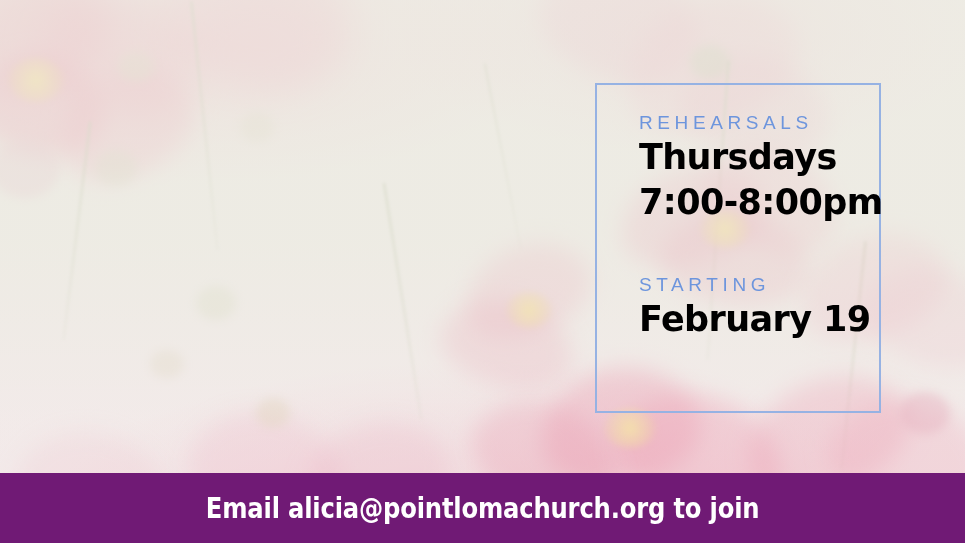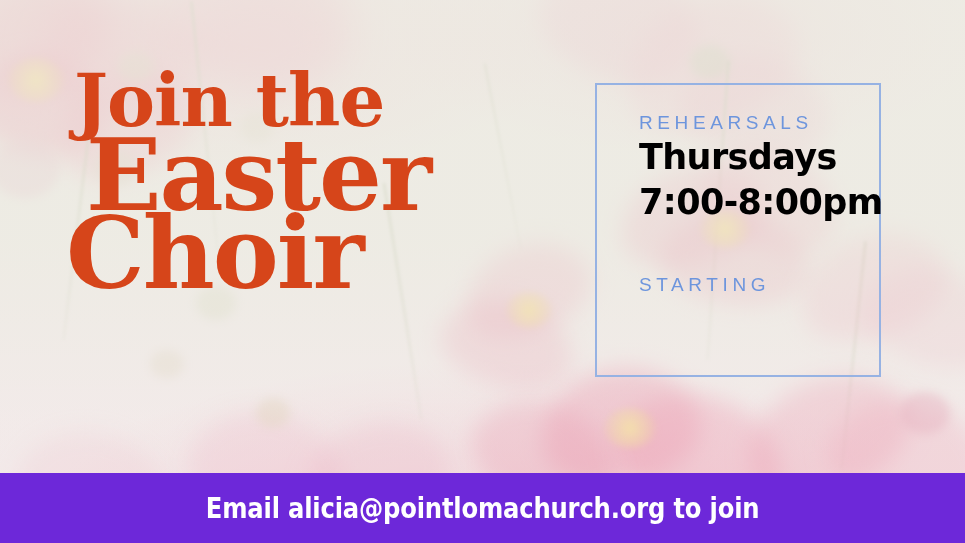--- a/index.html
+++ b/index.html
@@ -102,21 +102,21 @@
     margin-top: -14px;
     margin-left: 0px;
   }
 
   
   .info-box {
     position: absolute;
     left: 595px;
     top: 83px;
     width: 286px;
-    height: 294px;
+    height: 330px;
     border: 2px solid #96b2e3;
     box-sizing: border-box;
   }
   .info-inner {
     position: absolute;
     left: 42px;
     top: 27px;
     width: 240px;
   }
   .eyebrow {
@@ -139,21 +139,21 @@
   }
   .group-2 { margin-top: 52px; }
 
   
   .banner {
     position: absolute;
     left: 0;
     right: 0;
     top: 473px;
     height: 70px;
-    background: #6d28d9;
+    background: #701a75;
     display: flex;
     align-items: center;
     justify-content: center;
   }
   .banner-text {
     color: #ffffff;
     font-family: "DejaVu Sans Condensed", "Liberation Sans Narrow", "Liberation Sans", sans-serif;
     font-size: 29px;
     font-weight: bold;
     letter-spacing: -0.2px;
@@ -219,37 +219,33 @@
     <div class="bud" style="left:900px; top:392px; width:50px; height:42px; background:rgba(222,140,164,0.45);"></div>
 
     <div class="petal soft" style="left:188px; top:414px; width:160px; height:110px; background:rgba(234,150,176,0.26); transform:rotate(16deg);"></div>
     <div class="petal soft" style="left:300px; top:424px; width:150px; height:100px; background:rgba(232,140,168,0.24); transform:rotate(-18deg);"></div>
     <div class="petal soft" style="left:16px; top:432px; width:150px; height:100px; background:rgba(236,160,182,0.20); transform:rotate(8deg);"></div>
     <div class="bud" style="left:256px; top:398px; width:34px; height:30px; background:rgba(214,200,164,0.45);"></div>
 
     <div class="bg-veil"></div>
   </div>
 
-  <div class="headline">
-    <span class="l1">Join the</span>
-    <span class="l2">Easter</span>
-    <span class="l3">Choir</span>
-  </div>
 
   <div class="info-box">
     <div class="info-inner">
 
       <div class="group-1">
         <div class="eyebrow">REHEARSALS</div>
         <div class="bigline">Thursdays</div>
         <div class="bigline" style="margin-top:6px;">7:00-8:00pm</div>
       </div>
 
       <div class="group-2">
         <div class="eyebrow">STARTING</div>
+        <div class="bigline">February 19</div>
       </div>
 
     </div>
   </div>
 
   <div class="banner">
     <span class="banner-text">Email alicia@pointlomachurch.org to join</span>
   </div>
 
 </div>

